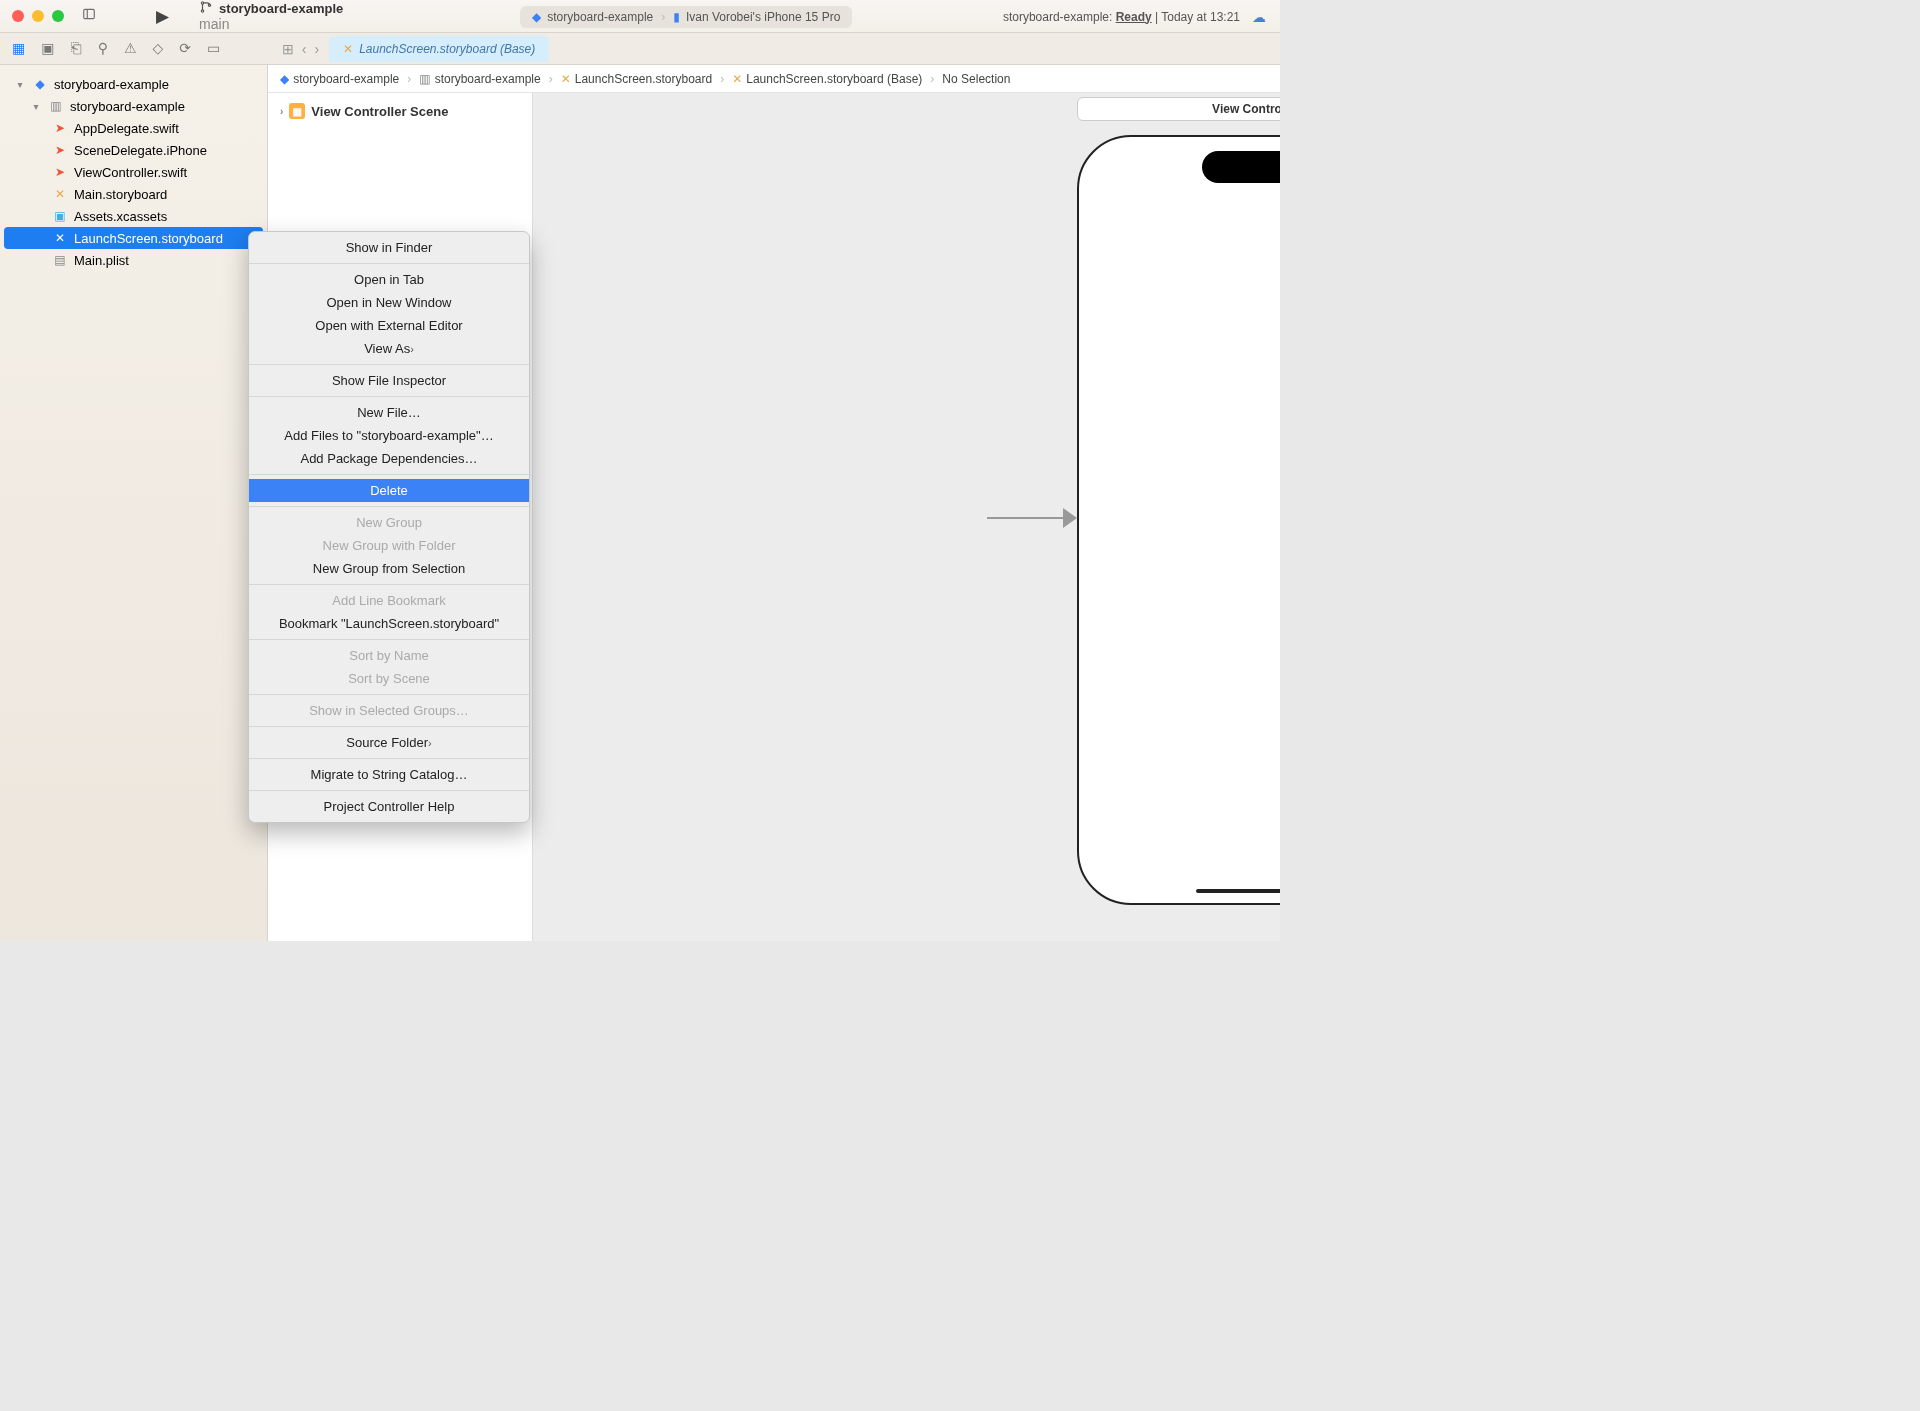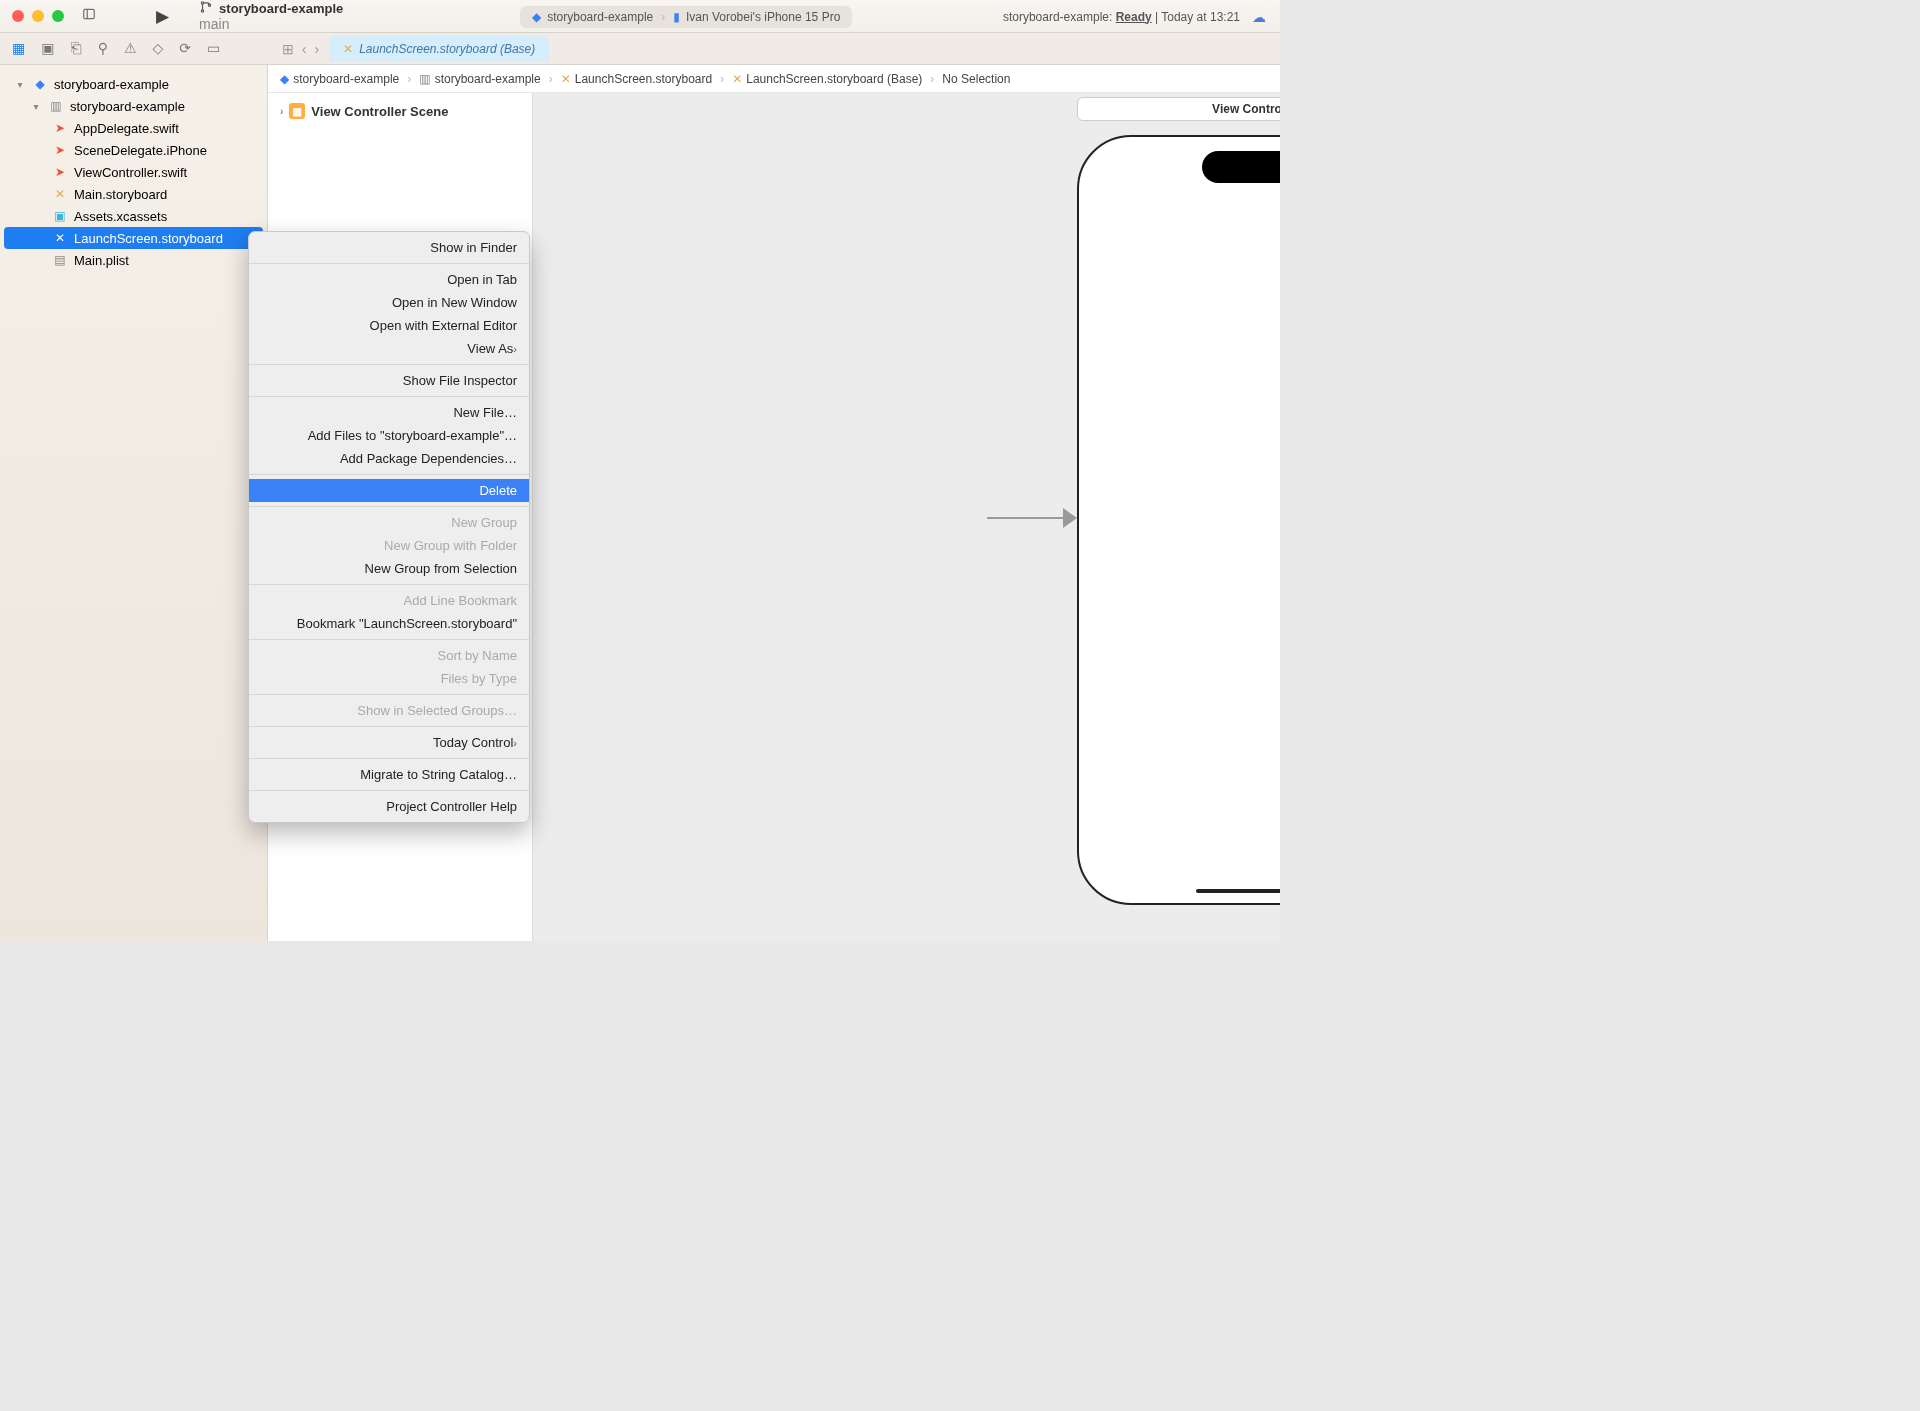--- a/index.html
+++ b/index.html
@@ -66,21 +66,21 @@
 .canvas { position:absolute; left:265px; right:0; top:0; bottom:0; background:#ececec;}
 .vclabel{ position:absolute; left:544px; top:4px; width:358px; height:24px; background:#fff; border:1px solid #ccc; border-radius:6px; display:flex; align-items:center; justify-content:center; font-size:12px; font-weight:600; color:#333;}
 .phone { position:absolute; left:544px; top:42px; width:358px; height:770px; border:2px solid #222; border-radius:54px; background:#fff;}
 .notch{ position:absolute; left:50%; top:14px; transform:translateX(-50%); width:108px; height:32px; background:#000; border-radius:18px;}
 .homebar{ position:absolute; left:50%; bottom:10px; transform:translateX(-50%); width:120px; height:4px; background:#222; border-radius:3px;}
 .arrowline{ position:absolute; left:454px; top:424px; width:86px; height:2px; background:#999;}
 .arrowhead{ position:absolute; left:530px; top:415px; width:0; height:0; border-top:10px solid transparent; border-bottom:10px solid transparent; border-left:14px solid #999;}
 
 
 .ctx { position:absolute; left:248px; top:231px; width:282px; background:#eeeeee; border:1px solid #c8c8c8; border-radius:7px; box-shadow:0 10px 24px rgba(0,0,0,.28); padding:4px 0; z-index:50; font-size:13px; color:#222;}
-.ctx .mi{ padding:4px 12px; display:flex; align-items:center; justify-content:flex-end;}
+.ctx .mi{ padding:4px 12px; display:flex; align-items:center; justify-content:center;}
 .ctx .mi.highlighted{ background:#3b82f6; color:#fff;}
 .ctx .mi.disabled{ color:#aaa;}
 .ctx hr{ border:none; border-top:1px solid #d6d6d6; margin:4px 0;}
 .ctx .sub-chevron{ font-size:11px; color:#555;}
 
 svg.icon{width:14px;height:14px;}
 </style>
 </head>
 <body>
 
@@ -286,29 +286,29 @@
       <span>Add Line Bookmark</span>
     </div>
   <div class="mi">
       <span>Bookmark "LaunchScreen.storyboard"</span>
     </div>
   <hr>
   <div class="mi disabled">
       <span>Sort by Name</span>
     </div>
   <div class="mi disabled">
-      <span>Files by Type</span>
+      <span>Sort by Scene</span>
     </div>
   <hr>
   <div class="mi disabled">
       <span>Show in Selected Groups…</span>
     </div>
   <hr>
   <div class="mi">
-      <span>Today Control</span>
+      <span>Source Folder</span>
       <span class="sub-chevron">›</span>
     </div>
   <hr>
   <div class="mi">
       <span>Migrate to String Catalog…</span>
     </div>
   <hr>
   <div class="mi">
       <span>Project Controller Help</span>
     </div>

